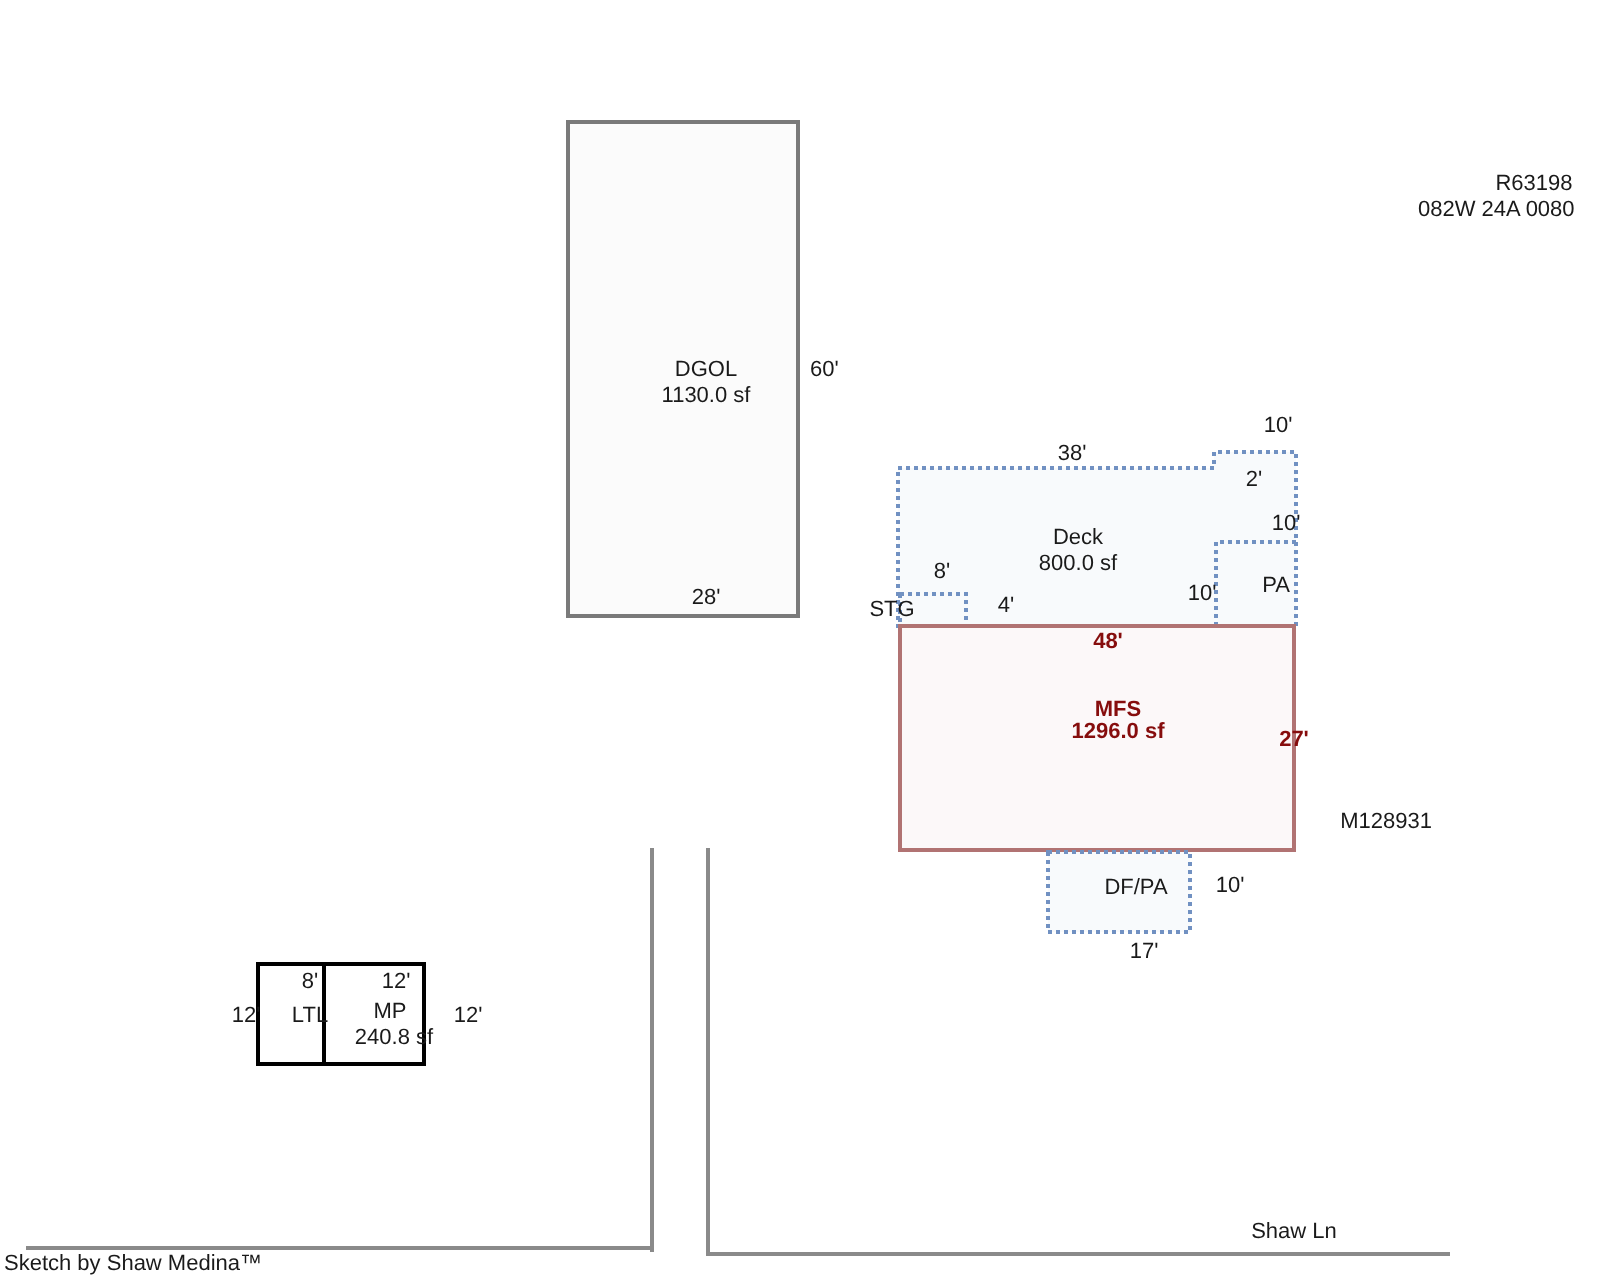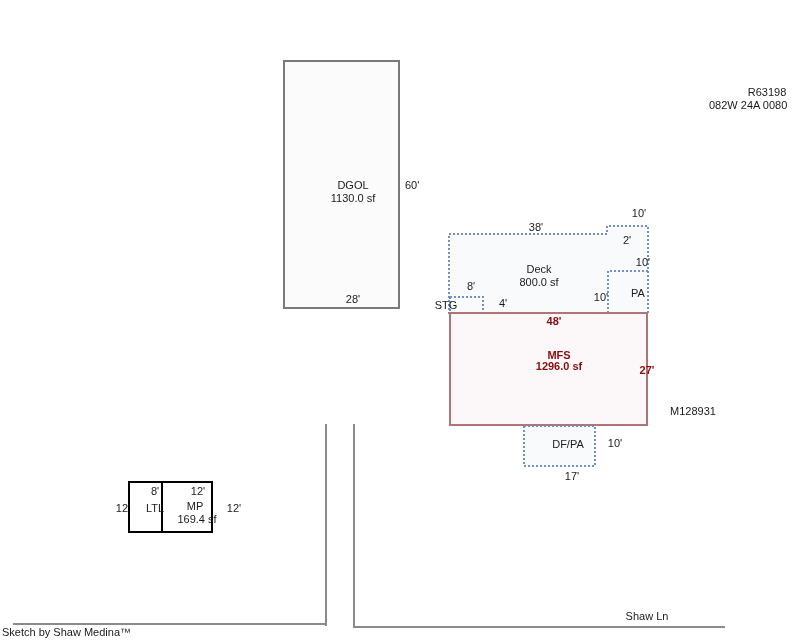--- a/index.html
+++ b/index.html
@@ -82,19 +82,19 @@
   <div class="lbl c" style="left:558px;top:438px;">DF/PA</div>
   <div class="lbl c" style="left:605px;top:437px;">10'</div>
   <div class="lbl c" style="left:562px;top:470px;">17'</div>
 
   <div class="lbl c" style="left:145px;top:485px;">8'</div>
   <div class="lbl c" style="left:145px;top:502px;">LTL</div>
   <div class="lbl c" style="left:113px;top:502px;">12'</div>
 
   <div class="lbl c" style="left:188px;top:485px;">12'</div>
   <div class="lbl c" style="left:185px;top:500px;">MP</div>
-  <div class="lbl c" style="left:187px;top:513px;">169.4 sf</div>
+  <div class="lbl c" style="left:187px;top:513px;">240.8 sf</div>
   <div class="lbl c" style="left:224px;top:502px;">12'</div>
 
   <div class="lbl c" style="left:637px;top:610px;">Shaw Ln</div>
   <div class="lbl" style="left:2px;top:626px;">Sketch by Shaw Medina™</div>
 
 </div>
 
 </body></html>

